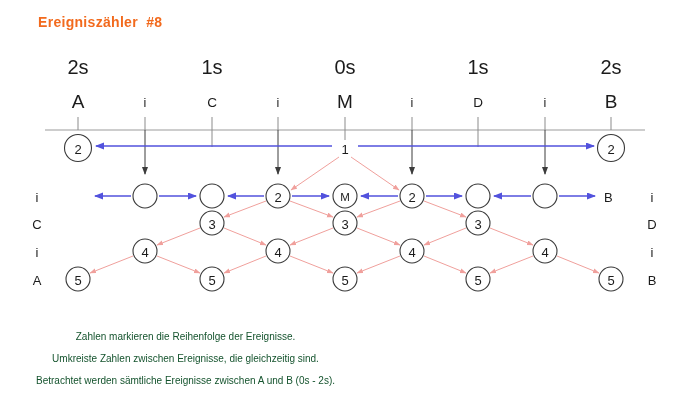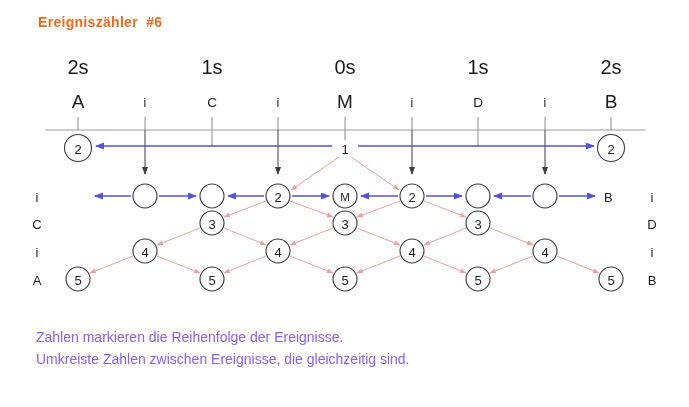--- a/index.html
+++ b/index.html
@@ -15,28 +15,28 @@
   .t-med{font-size:13.5px;}
   .t-node{font-size:13px;}
   .t-nodeM{font-size:11.5px;}
   .t-margin{font-size:13px;}
   .node{fill:#ffffff;stroke:#3a3a3a;stroke-width:1.1;}
   .axis{stroke:#9b9b9b;stroke-width:1;}
   .tick{stroke:#8b8b8b;stroke-width:1;}
   .varrow{stroke:#3c3c3c;stroke-width:1;}
   .blue{stroke:#5252dd;stroke-width:1.5;}
   .red{stroke:#f0a09c;stroke-width:1;}
-  #notes{position:absolute;left:36px;top:326px;font-size:14px;line-height:22px;color:#8b5cf6;}
+  #notes{position:absolute;left:36px;top:326px;font-size:10px;line-height:22px;color:#14532d;text-align:center;}
 </style>
 </head>
 <body>
 
 <div id="stage">
 
-  <div id="title">Ereigniszähler  #6</div>
+  <div id="title">Ereigniszähler  #8</div>
 
   <svg id="diagram" width="689" height="407" viewBox="0 0 689 407">
     <defs>
       <marker id="arrB" markerUnits="userSpaceOnUse" markerWidth="10" markerHeight="8" refX="8" refY="3.5" orient="auto">
           <path d="M0,0 L9,3.5 L0,7 Z" fill="#5252dd"></path>
         </marker>
       <marker id="arrK" markerUnits="userSpaceOnUse" markerWidth="9" markerHeight="8" refX="7" refY="3" orient="auto">
           <path d="M0,0 L8,3 L0,6 Z" fill="#3c3c3c"></path>
         </marker>
       <marker id="arrR" markerUnits="userSpaceOnUse" markerWidth="8" markerHeight="6" refX="6" refY="2.5" orient="auto">
@@ -183,15 +183,16 @@
       <text class="t-margin" x="652" y="197" text-anchor="middle" dominant-baseline="central">i</text>
       <text class="t-margin" x="652" y="224" text-anchor="middle" dominant-baseline="central">D</text>
       <text class="t-margin" x="652" y="252" text-anchor="middle" dominant-baseline="central">i</text>
       <text class="t-margin" x="652" y="280" text-anchor="middle" dominant-baseline="central">B</text>
     </g>
   </svg>
 
   <div id="notes">
     <div>Zahlen markieren die Reihenfolge der Ereignisse.</div>
     <div>Umkreiste Zahlen zwischen Ereignisse, die gleichzeitig sind.</div>
+    <div>Betrachtet werden sämtliche Ereignisse zwischen A und B (0s - 2s).</div>
   </div>
 
 </div>
 
 </body></html>

